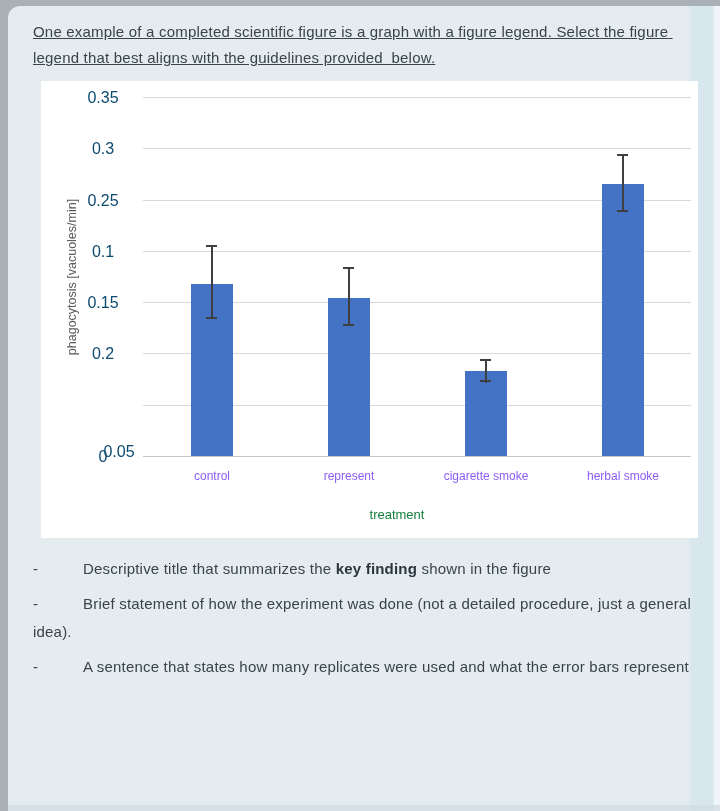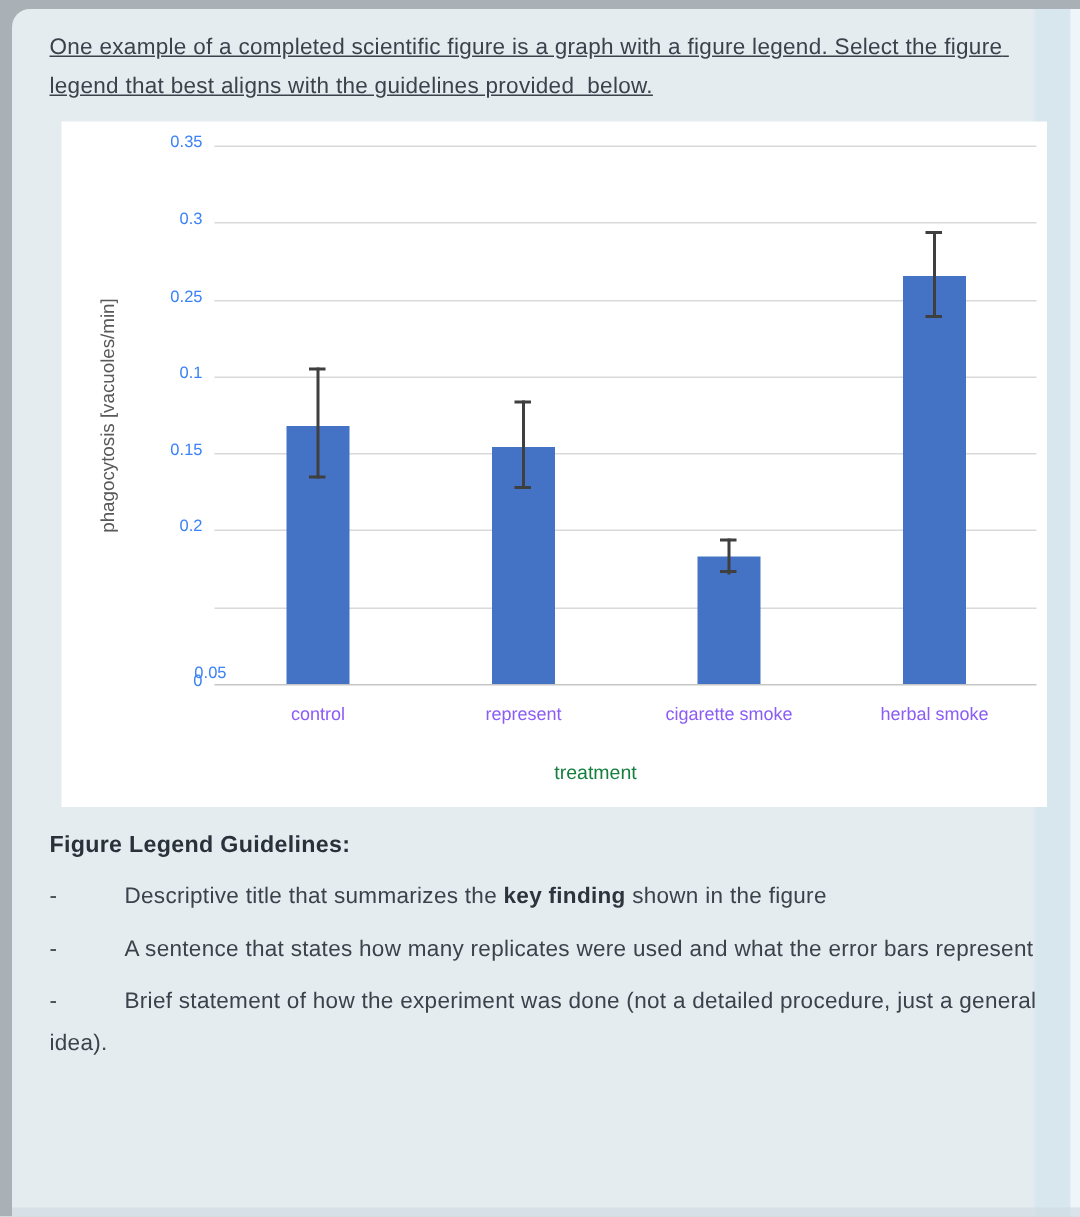--- a/index.html
+++ b/index.html
@@ -42,23 +42,23 @@
     margin: 10px 0 17px 8px;
     width: 657px;
     height: 457px;
     background: #ffffff;
   }
   .chart-card .gridline { position: absolute; height: 1px; }
   .chart-card .axis-line { position: absolute; height: 1px; }
   .chart-card .ytick {
     position: absolute;
     width: 64px;
-    text-align: right;
-    font-size: 11px;
-    color: #3b82f6;
+    text-align: center;
+    font-size: 16px;
+    color: #0c4a6e;
   }
   .chart-card .bar { position: absolute; }
   .chart-card .err-line { position: absolute; width: 2px; }
   .chart-card .err-cap { position: absolute; height: 2px; }
   .chart-card .xcat {
     position: absolute;
     width: 130px;
     text-align: center;
     font-size: 12px;
     color: #8b5cf6;
@@ -144,24 +144,23 @@
         <div class="xcat" style="left: 380px; top: 388px;">cigarette smoke</div>
         <div class="bar" style="left: 561px; top: 103px; width: 42px; height: 272px; background: rgb(68, 114, 196);"></div>
         <div class="err-line" style="left: 581px; top: 73px; height: 57px; background: rgb(63, 63, 63);"></div>
         <div class="err-cap" style="left: 576px; width: 11px; top: 73px; background: rgb(63, 63, 63);"></div>
         <div class="err-cap" style="left: 576px; width: 11px; top: 129px; background: rgb(63, 63, 63);"></div>
         <div class="xcat" style="left: 517px; top: 388px;">herbal smoke</div>
         <div class="xlabel" style="left: 82px; width: 548px; top: 426px;">treatment</div>
         <div class="ylabel" style="left: 31px; top: 196px;">phagocytosis [vacuoles/min]</div>
       </div>
 
-    <div class="guidelines-heading">Figure Legend Guidelines:</div>
 
 
     <p class="bullet"><span class="dash">-</span><span>Descriptive title that summarizes the </span><b>key finding</b><span> shown in the figure</span></p>
 
+    <p class="bullet"><span class="dash">-</span><span>Brief statement of how the experiment was done (not a detailed procedure, just a general idea).</span><b></b><span></span></p>
+
     <p class="bullet"><span class="dash">-</span><span>A sentence that states how many replicates were used and what the error bars represent</span><b></b><span></span></p>
-
-    <p class="bullet"><span class="dash">-</span><span>Brief statement of how the experiment was done (not a detailed procedure, just a general idea).</span><b></b><span></span></p>
 
   </div>
   <div class="panel-bottom-edge"></div>
 </div>
 
 </body></html>

